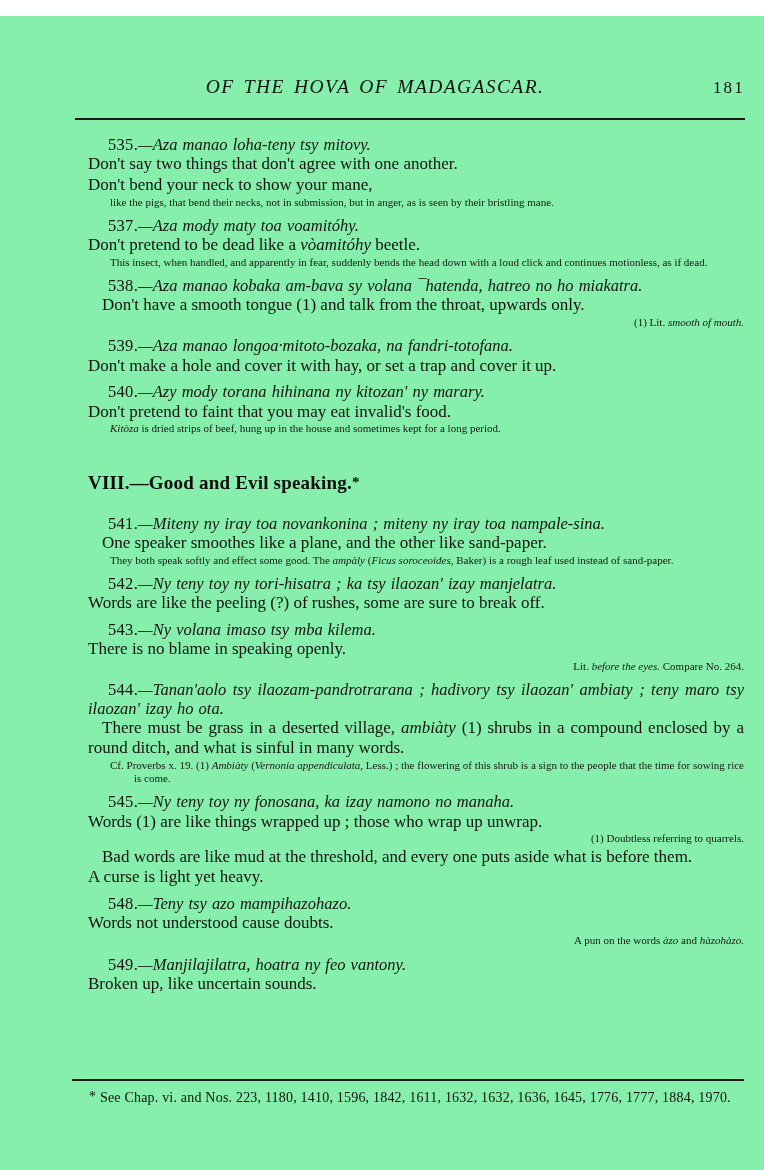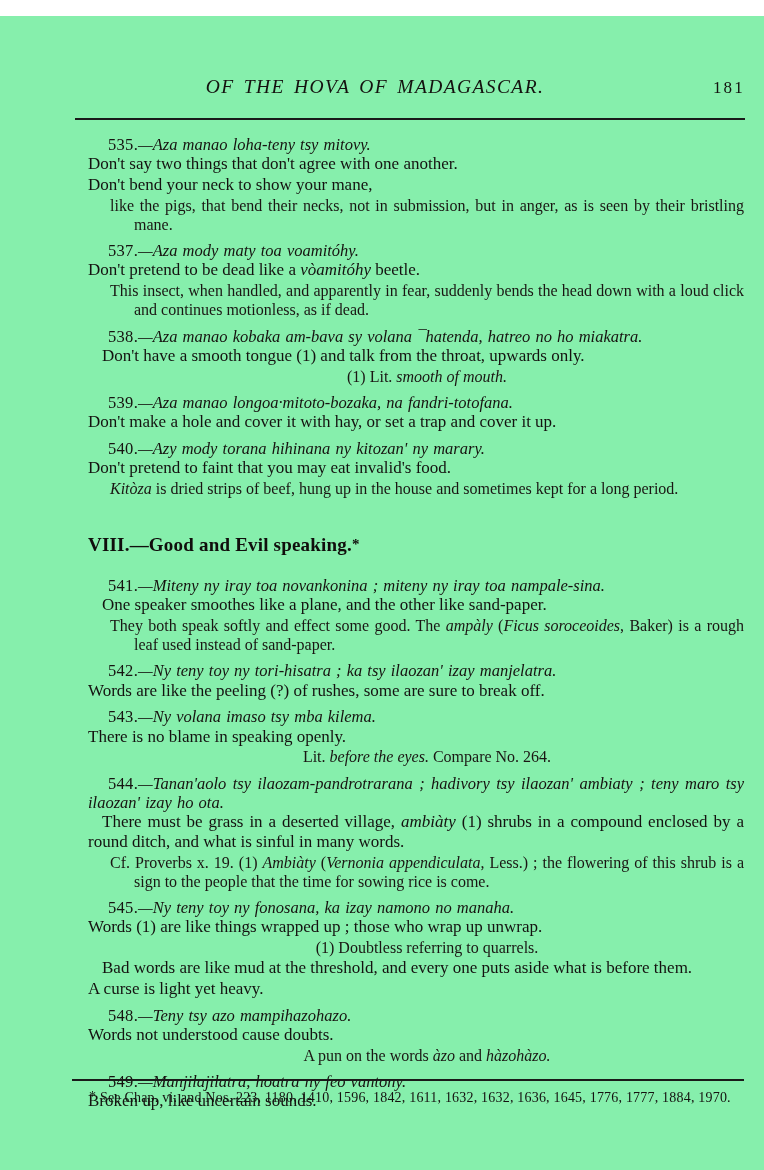--- a/index.html
+++ b/index.html
@@ -98,33 +98,33 @@
     margin: 0;
     text-align: justify;
     color: #141210;
   }
   .trans.ind { text-indent: 14px; }
   .trans.nojust { text-align: left; }
   .trans i { font-style: italic; }
 
   
   .note {
-    font-size: 16px;
+    font-size: 11px;
     line-height: 1.2;
     margin: 1px 0 0 0;
     padding-left: 30px;
     text-indent: -8px;
     text-align: justify;
     color: #1a1613;
   }
   .note.hang {
     padding-left: 46px;
     text-indent: -24px;
   }
-  .note.nojust { text-align: center; }
+  .note.nojust { text-align: right; }
   .note i { font-style: italic; }
 
   
   .sect-head {
     text-align: left;
     font-weight: bold;
     font-size: 19px;
     letter-spacing: 0.2px;
     margin: 36px 0 20px 0;
     color: #100e0c;

